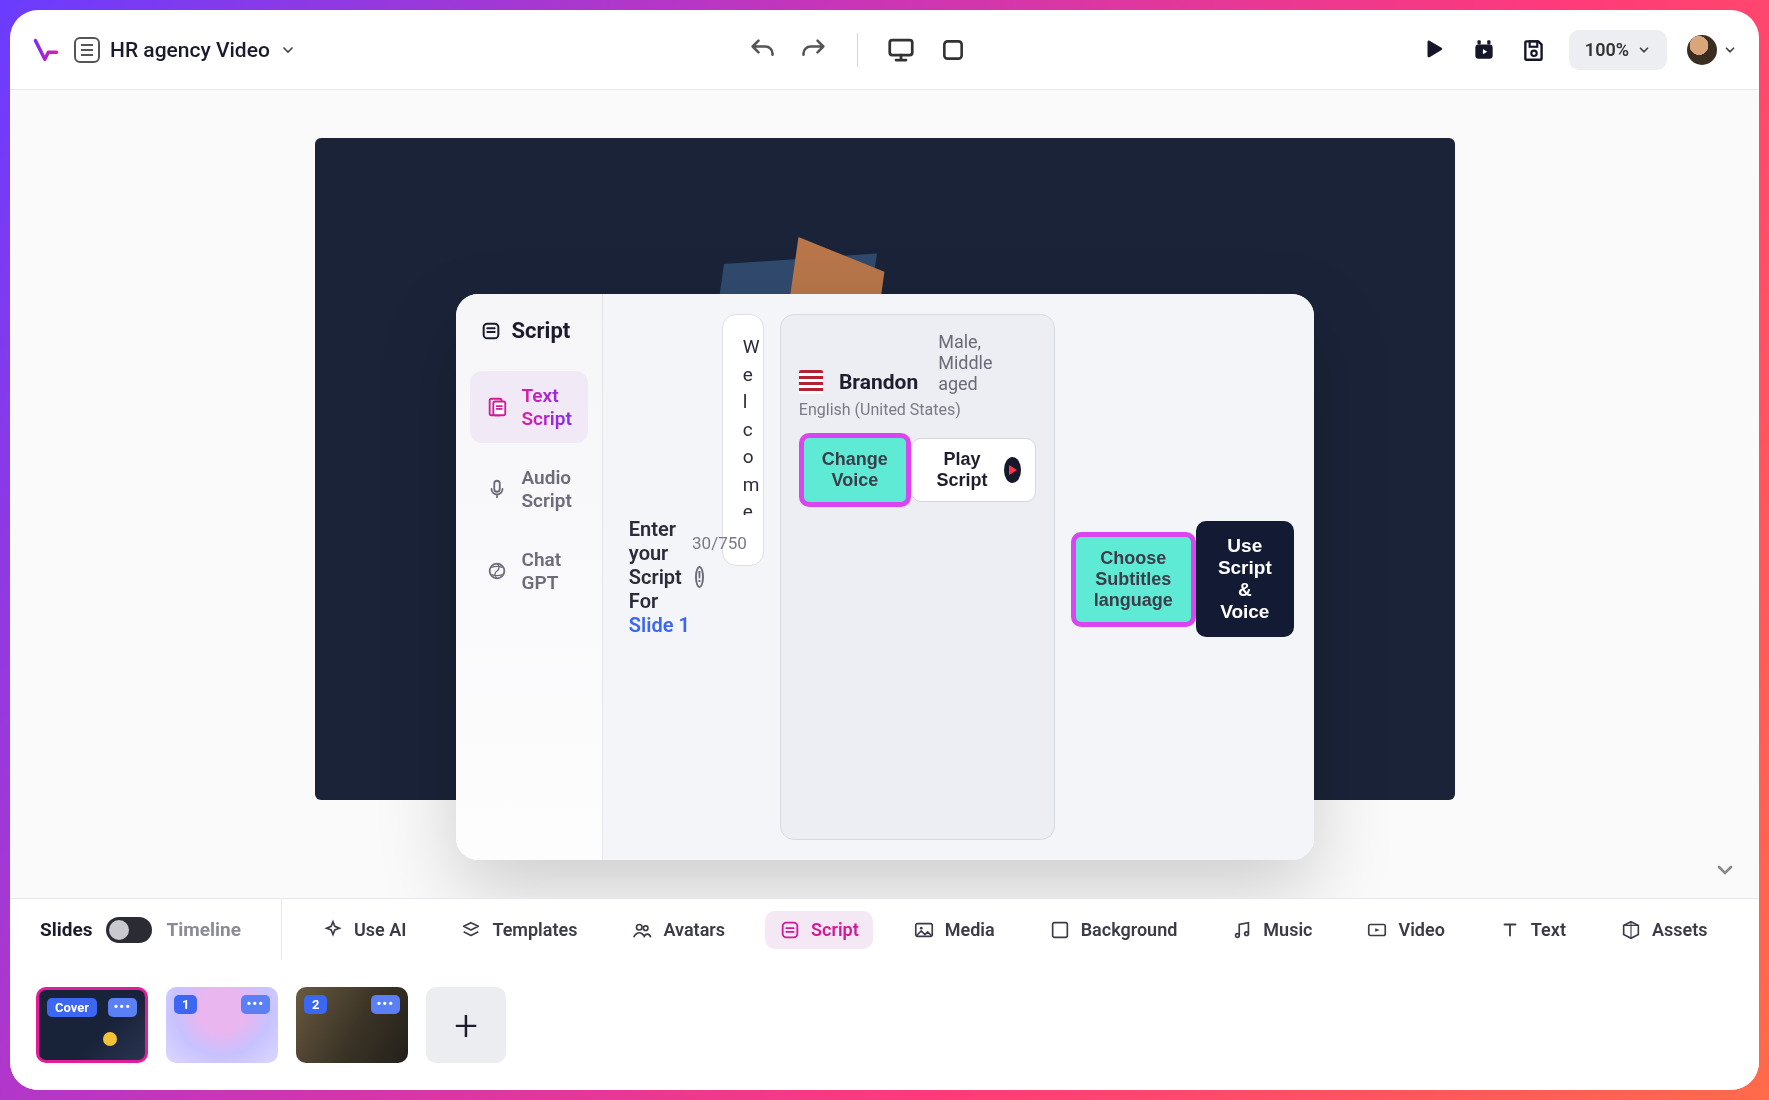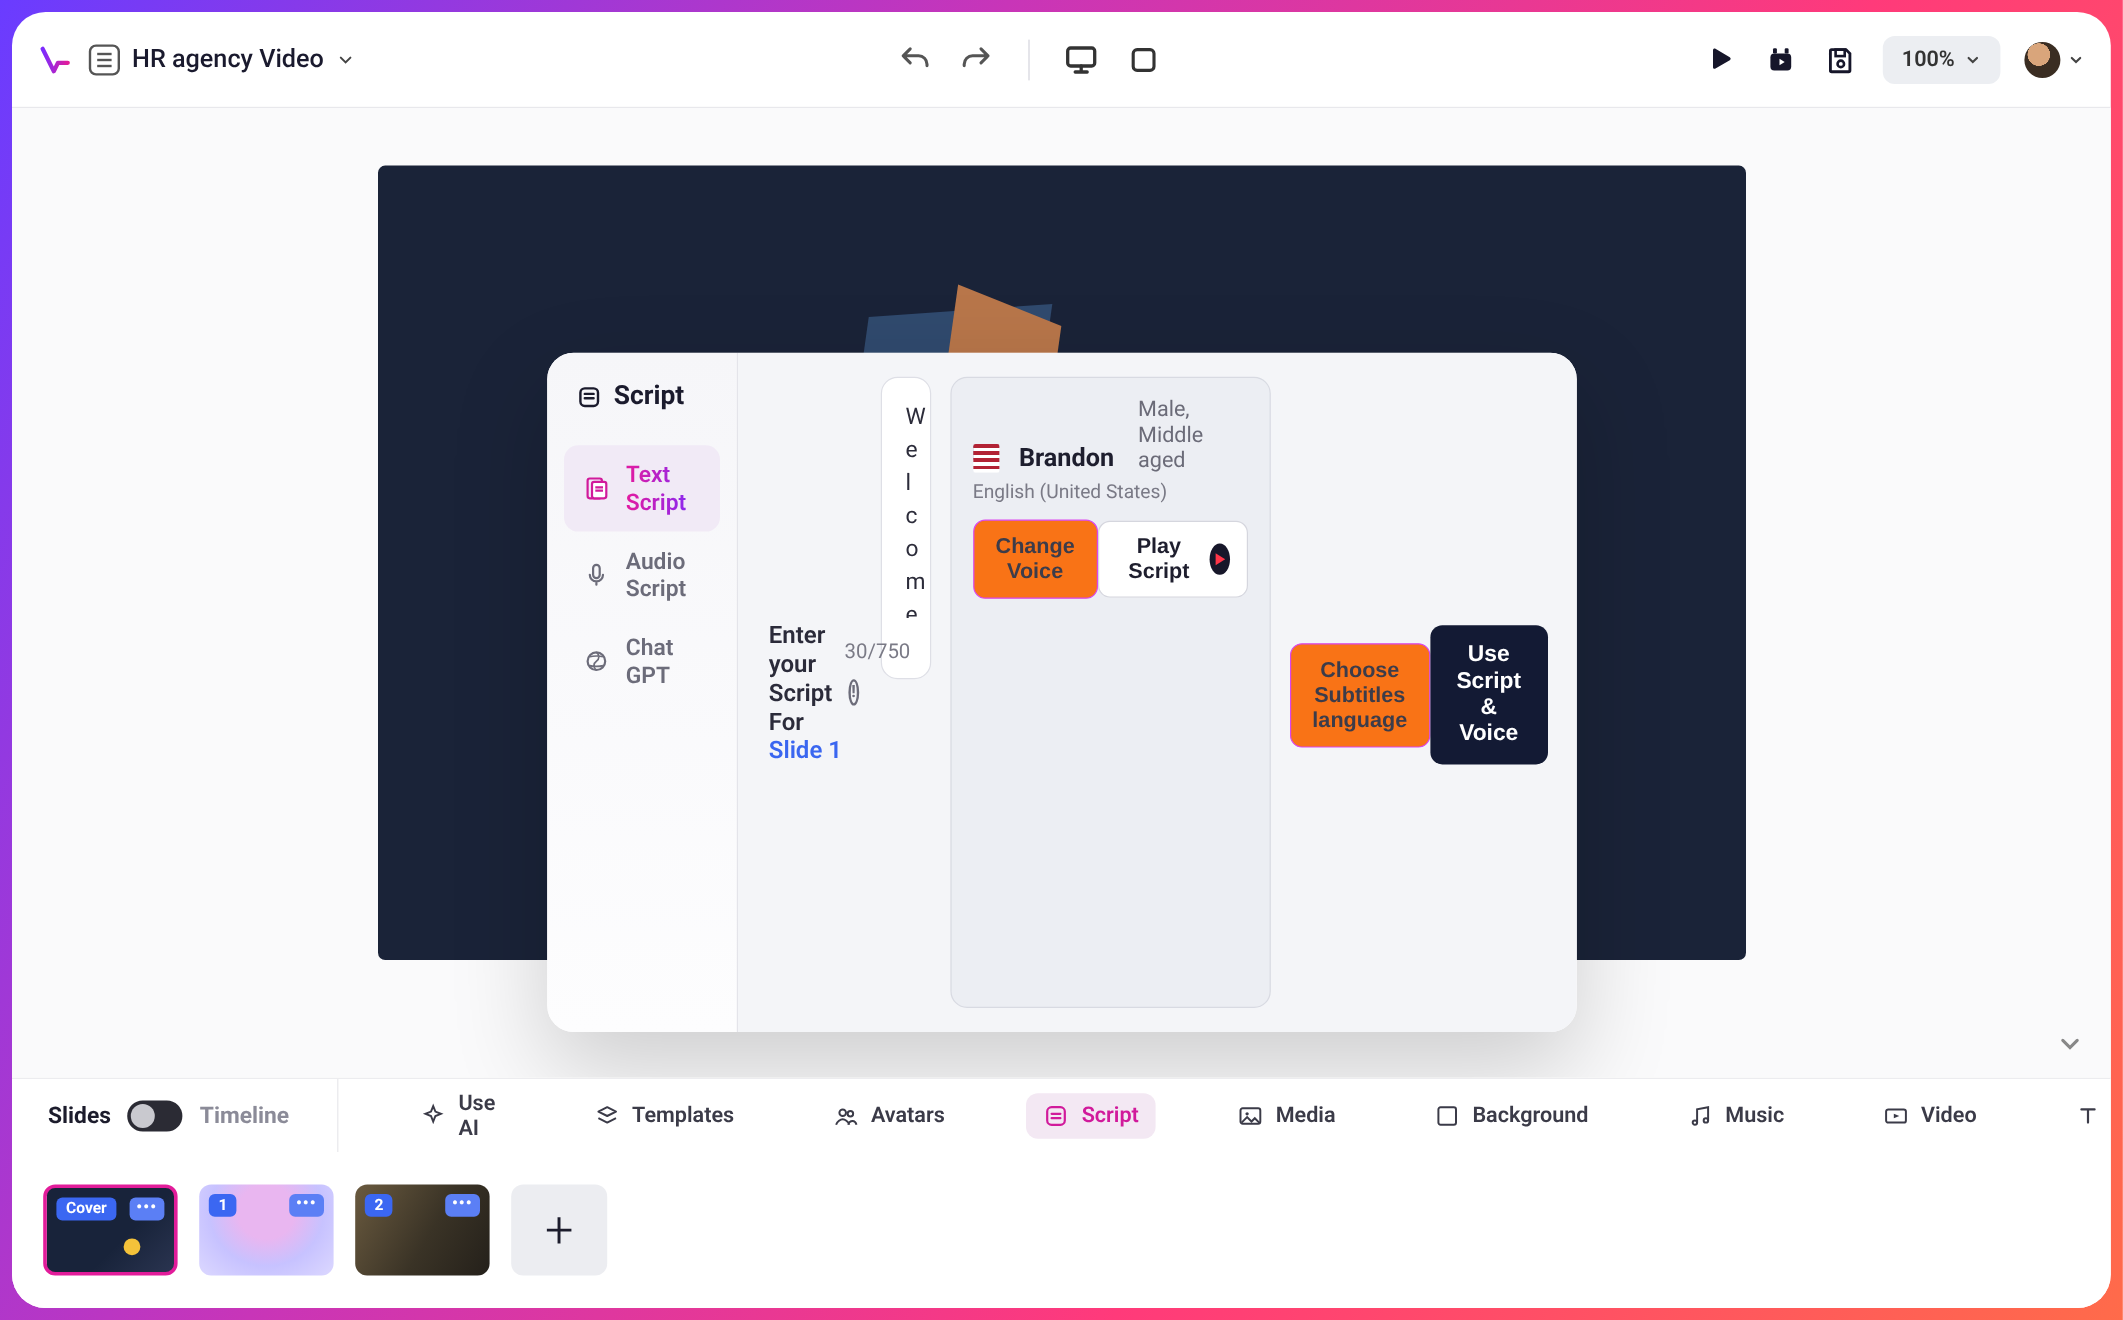--- a/index.html
+++ b/index.html
@@ -79,21 +79,21 @@
   .sp-left {
     width:244px; border-right:1px solid #e4e4ea;
     background: linear-gradient(180deg,#f6f6f9,#fdfdfe);
     padding:16px 14px;
   }
   .sp-title {
     display:flex; align-items:center; gap:10px;
     font-size:22px; font-weight:700; color:#1b1b2d;
     padding:8px 10px 28px 10px;
   }
-  .sp-menu { display:flex; flex-direction:column; gap:0; }
+  .sp-menu { display:flex; flex-direction:column; gap:10px; }
   .sp-item {
     display:flex; align-items:center; gap:14px;
     padding:13px 16px; border-radius:12px;
     font-size:19px; font-weight:600; color:#6c6c7a;
     cursor:pointer;
   }
   .sp-item .mi { width:22px; height:22px; display:flex; align-items:center; justify-content:center; }
   .sp-item.active {
     background:#f1eaf6; color:#d11a9b;
   }
@@ -128,39 +128,39 @@
       linear-gradient(#3c3b6e,#3c3b6e);
     background-size:100% 100%, 16px 13px;
     background-repeat:no-repeat;
     border-radius:2px;
   }
   .voice-name { font-size:21px; font-weight:700; color:#1e1e2e; }
   .voice-meta { font-size:18px; color:#6b6b78; margin-left:4px; }
   .voice-lang { font-size:16px; color:#7a7a86; margin-top:6px; }
   .voice-actions { display:flex; align-items:center; justify-content:space-between; margin-top:14px; }
   .btn-ghost {
-    background:#f97316; border:1px solid #d946ef; border-radius:10px;
+    background:#5eead4; border:5px solid #d946ef; border-radius:10px;
     padding:11px 18px; font-size:18px; font-weight:600; color:#3c3c4a; cursor:pointer;
   }
   .btn-play {
     background:#fff; border:1px solid #d5d6de; border-radius:10px;
     padding:10px 14px 10px 20px; font-size:18px; font-weight:700; color:#1e1e2e;
     display:flex; align-items:center; gap:12px; cursor:pointer;
   }
   .play-dot { width:26px; height:26px; border-radius:50%; background:#17172a; display:flex; align-items:center; justify-content:center; }
   .play-dot::before { content:""; border-left:8px solid #ff3548; border-top:5px solid transparent; border-bottom:5px solid transparent; margin-left:2px; }
   .sp-footer { display:flex; align-items:center; justify-content:space-between; margin-top:4px; }
   .btn-primary {
     background:#131a34; color:#fff; border:none; border-radius:10px;
     padding:14px 22px; font-size:19px; font-weight:700; cursor:pointer;
   }
   
   .tool-strip {
     height:62px; border-top:1px solid #e8e8ec; background:#fff;
-    display:flex; align-items:center; gap:54px; padding:0 30px;
+    display:flex; align-items:center; gap:26px; padding:0 30px;
   }
   .slides-toggle { display:flex; align-items:center; gap:14px; padding-right:40px; border-right:1px solid #e8e8ec; height:100%; }
   .slides-toggle .lbl { font-size:19px; font-weight:700; color:#1c1c2c; }
   .switch { width:46px; height:26px; background:#2b2b34; border-radius:13px; position:relative; }
   .switch::after { content:""; position:absolute; left:3px; top:3px; width:20px; height:20px; background:#c9c9cf; border-radius:50%; }
   .timeline-lbl { font-size:19px; font-weight:700; color:#8b8b98; }
   .tool-btn {
     display:flex; align-items:center; gap:10px; padding:8px 14px;
     font-size:18px; font-weight:600; color:#3b3b48; cursor:pointer; border-radius:10px;
   }

